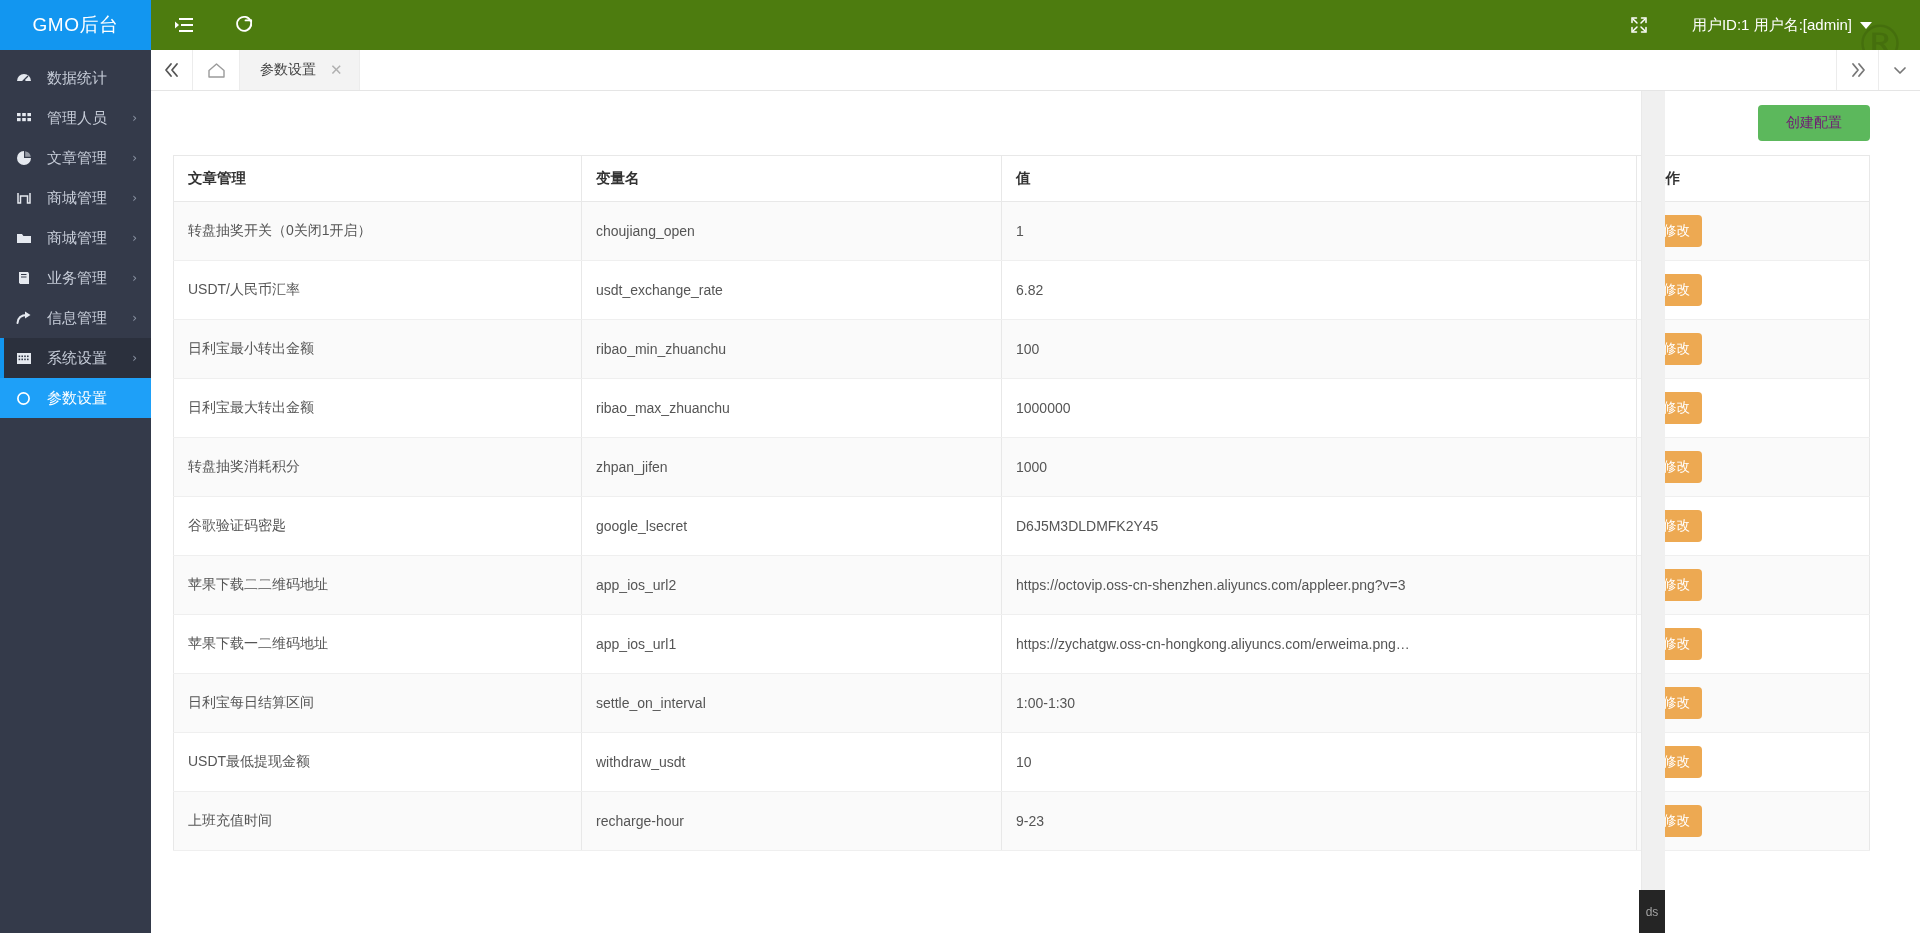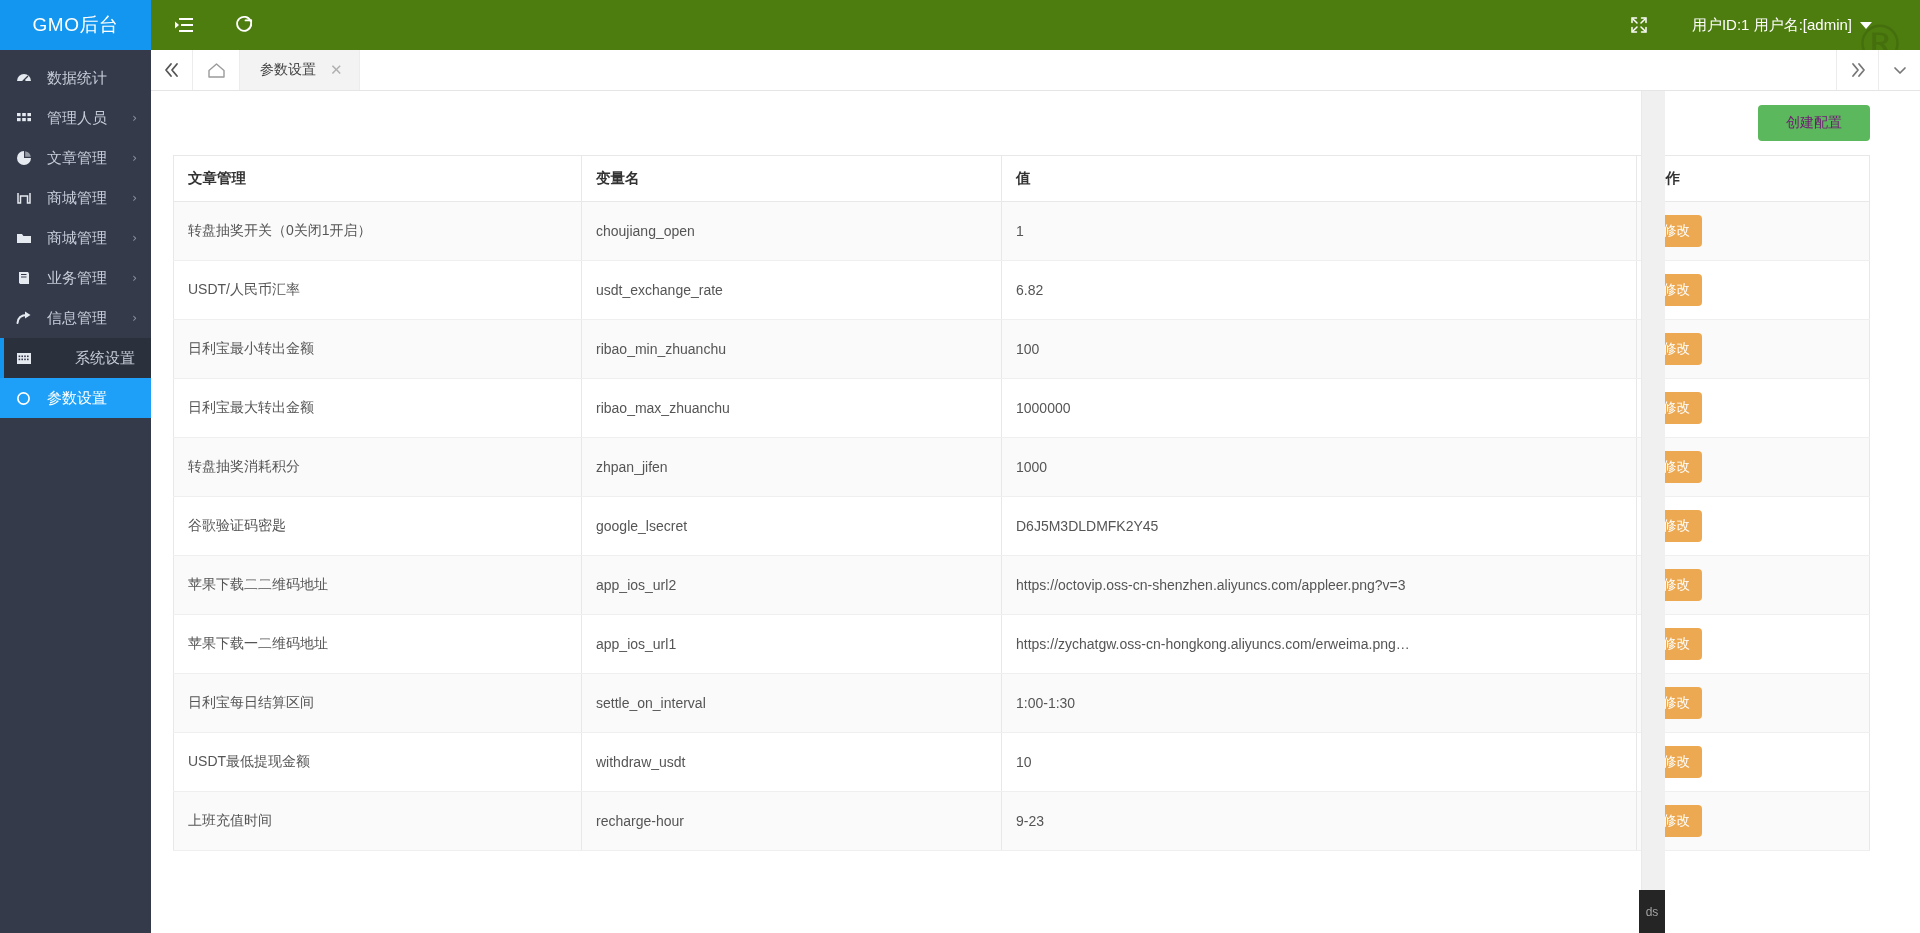--- a/index.html
+++ b/index.html
@@ -48,21 +48,20 @@
   }
   .nav-item .lbl { flex: 1 1 auto; white-space: nowrap; }
   .nav-item .arrow {
     font-size: 12px; color: #8d95a6; margin-right: 14px;
     font-family: "DejaVu Sans", sans-serif;
   }
   .nav-item.active-parent {
     background: #2b303d;
     border-left: 4px solid #1296f0;
     padding-left: 12px;
-    gap: 28px;
   }
   .nav-sub {
     height: 40px;
     display: flex; align-items: center;
     background: #1ea0f8;
     color: #ffffff;
     font-size: 15px;
     padding-left: 16px;
     cursor: pointer;
     user-select: none;

